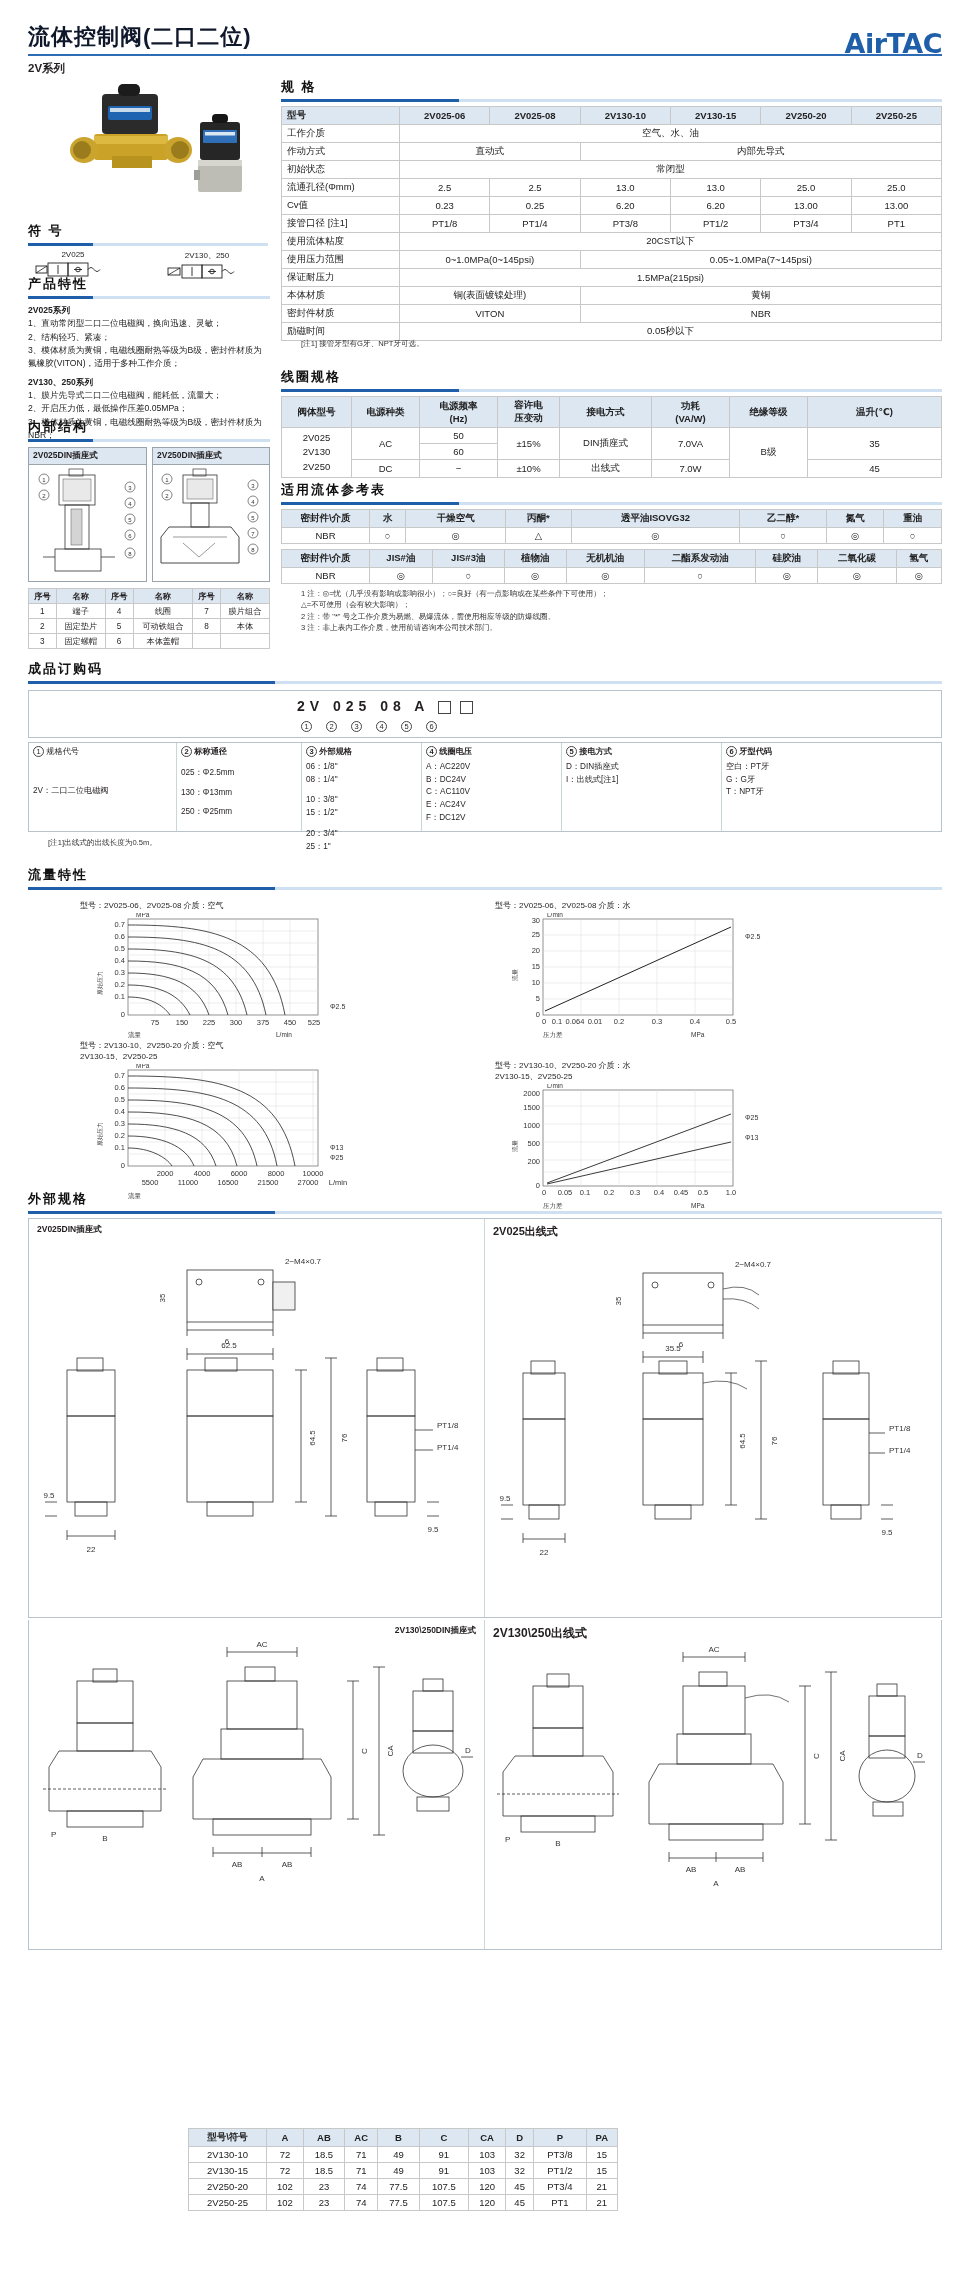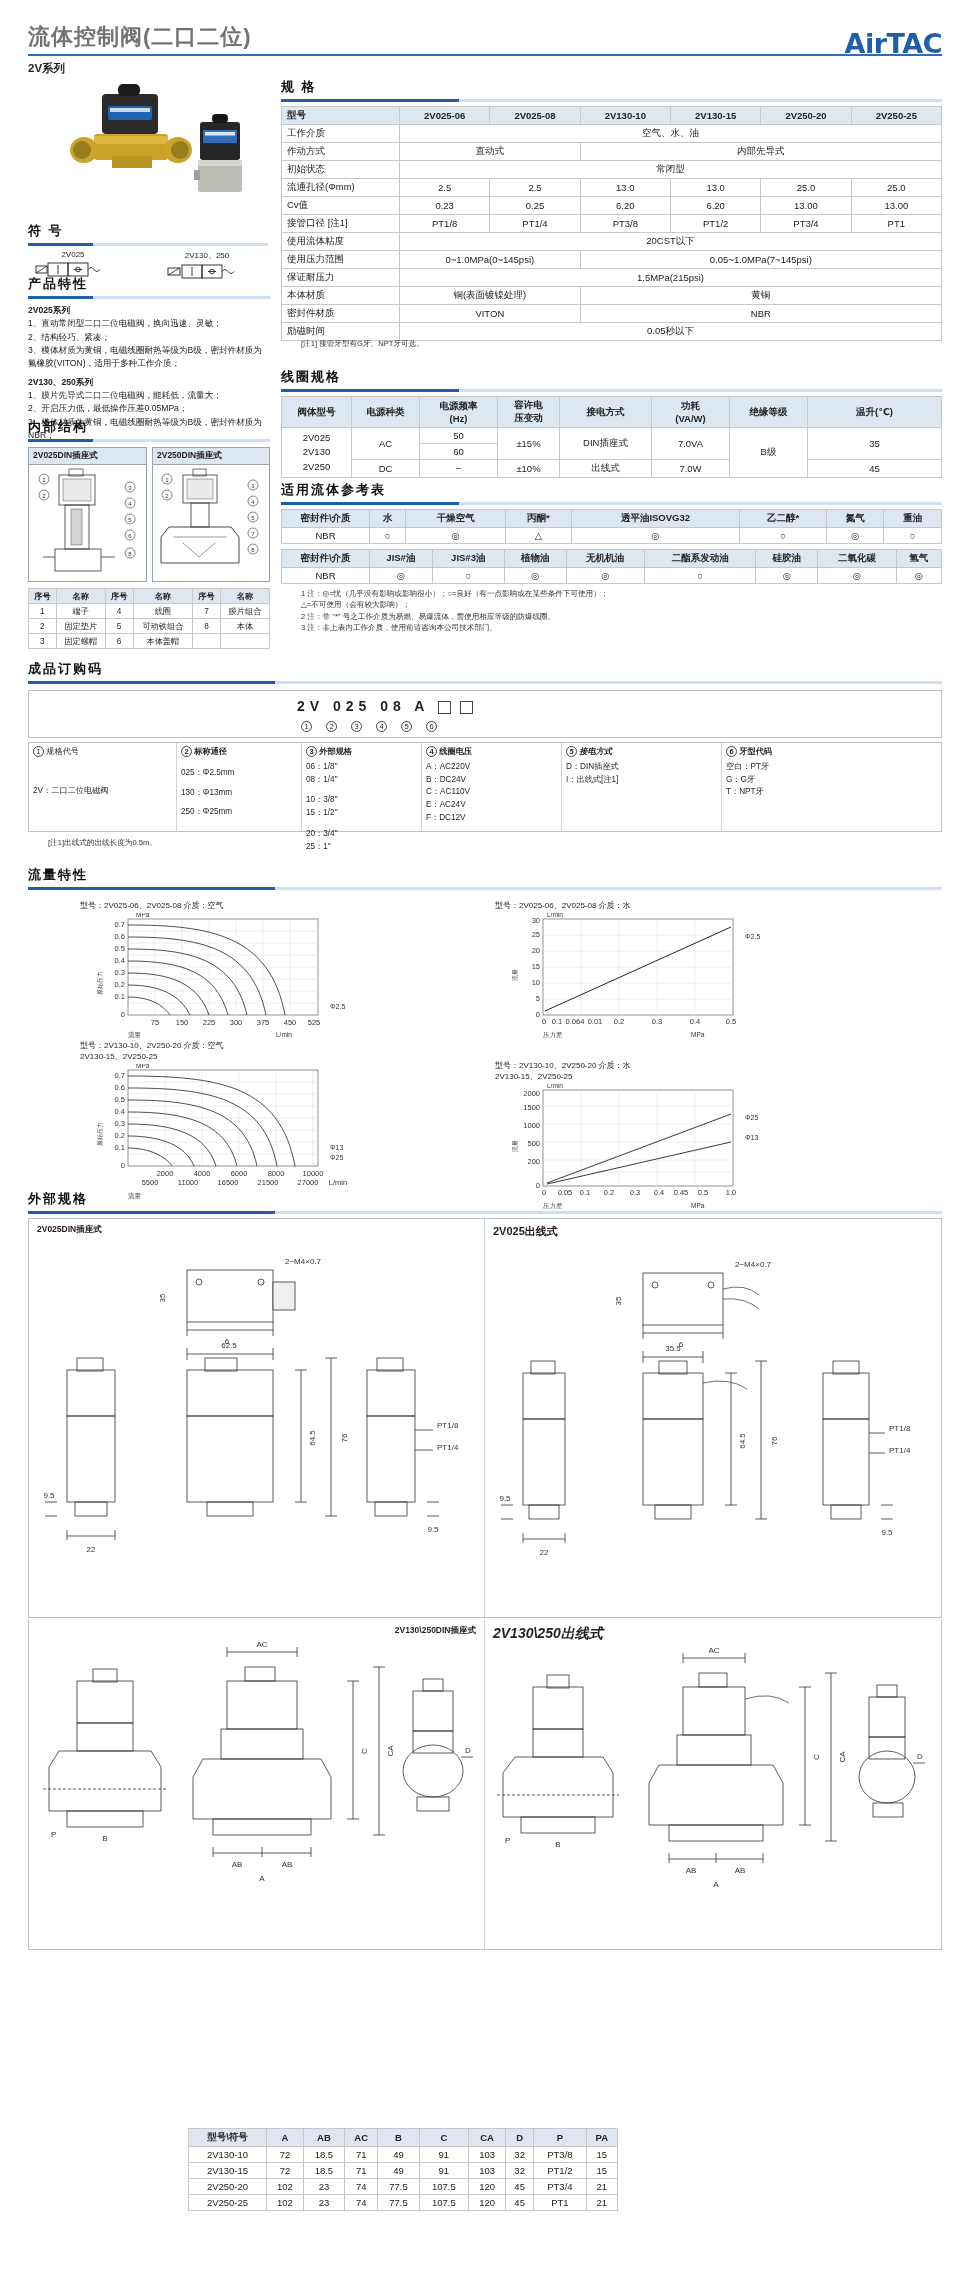--- a/index.html
+++ b/index.html
@@ -9,21 +9,21 @@
     background: #ffffff;
     font-family: "Liberation Sans", "DejaVu Sans", sans-serif;
     color: #231f20;
     position: relative;
     overflow: hidden;
   }
   .page { position:relative; width:970px; height:2285px; padding: 0; }
 
   
   .hdr { position:absolute; left:28px; top:22px; width:914px; }
-  .hdr-title { font-size:22px; font-weight:bold; letter-spacing:1px; color:#737373; }
+  .hdr-title { font-size:22px; font-weight:bold; letter-spacing:1px; color:#0f172a; }
   .hdr-rule { height:2px; background:#2d6cb5; margin-top:2px; width:914px; }
   .hdr-sub { font-size:11.5px; font-weight:bold; margin-top:5px; }
   .logo { position:absolute; right:0px; top:6px; font-size:27px; font-weight:bold; color:#1f5fa9;
           letter-spacing:-0.5px; font-family:"DejaVu Sans", sans-serif; }
 
   
   .sec { position:absolute; }
   .sec-h { font-size:13px; font-weight:bold; letter-spacing:2px; color:#111; margin-bottom:3px; }
   .sec-bar { height:3px; background:#cfe0f2; position:relative; }
   .sec-bar::before { content:""; position:absolute; left:0; top:0; height:3px; width:27%; background:#1f5fa9; }
@@ -514,21 +514,21 @@
       </div>
       <div style="margin-top:4px; line-height:1.55;">
         <div>A：AC220V</div>
         <div>B：DC24V</div>
         <div>C：AC110V</div>
         <div>E：AC24V</div>
         <div>F：DC12V</div>
       </div>
     </div>
     <div style="width:160px; border-right:1px solid #ccd4dc; padding:3px 4px;">
-      <div style="font-weight:bold;font-style:italic;">
+      <div style="font-weight:bold;">
         <span class="circ">5</span>
         <span>接电方式</span>
       </div>
       <div style="margin-top:4px; line-height:1.55;">
         <div>D：DIN插座式</div>
         <div>I：出线式[注1]</div>
       </div>
     </div>
     <div style="flex:1; padding:3px 4px;">
       <div style="font-weight:bold;">
@@ -944,21 +944,21 @@
           <ellipse cx="396" cy="130" rx="30" ry="26"></ellipse>
           <rect x="376" y="90" width="40" height="22"></rect>
           <rect x="380" y="156" width="32" height="14"></rect>
           <line x1="424" y1="116" x2="436" y2="116"></line>
         </g>
         <text x="428" y="112" font-size="8" fill="#333">D</text>
       </svg>
     </div>
 
     <div style="width:50%; padding:5px 8px;">
-      <div style="font-size:14px; font-weight:bold;font-style:italic;">2V130\250出线式</div>
+      <div style="font-size:12px; font-weight:bold;">2V130\250出线式</div>
       <svg width="440" height="300" viewBox="0 0 440 300" style="margin-top:4px;">
         <g stroke="#333" fill="none" stroke-width="0.8">
           <rect x="40" y="40" width="50" height="42"></rect>
           <rect x="54" y="28" width="22" height="13"></rect>
           <path d="M22 110 L110 110 L120 126 L120 170 L10 170 L10 126 Z"></path>
           <rect x="40" y="82" width="50" height="28"></rect>
           <rect x="28" y="170" width="74" height="16"></rect>
           <line x1="4" y1="148" x2="126" y2="148" stroke-dasharray="3,2"></line>
         </g>
         <text x="12" y="196" font-size="8" fill="#333">P</text>

